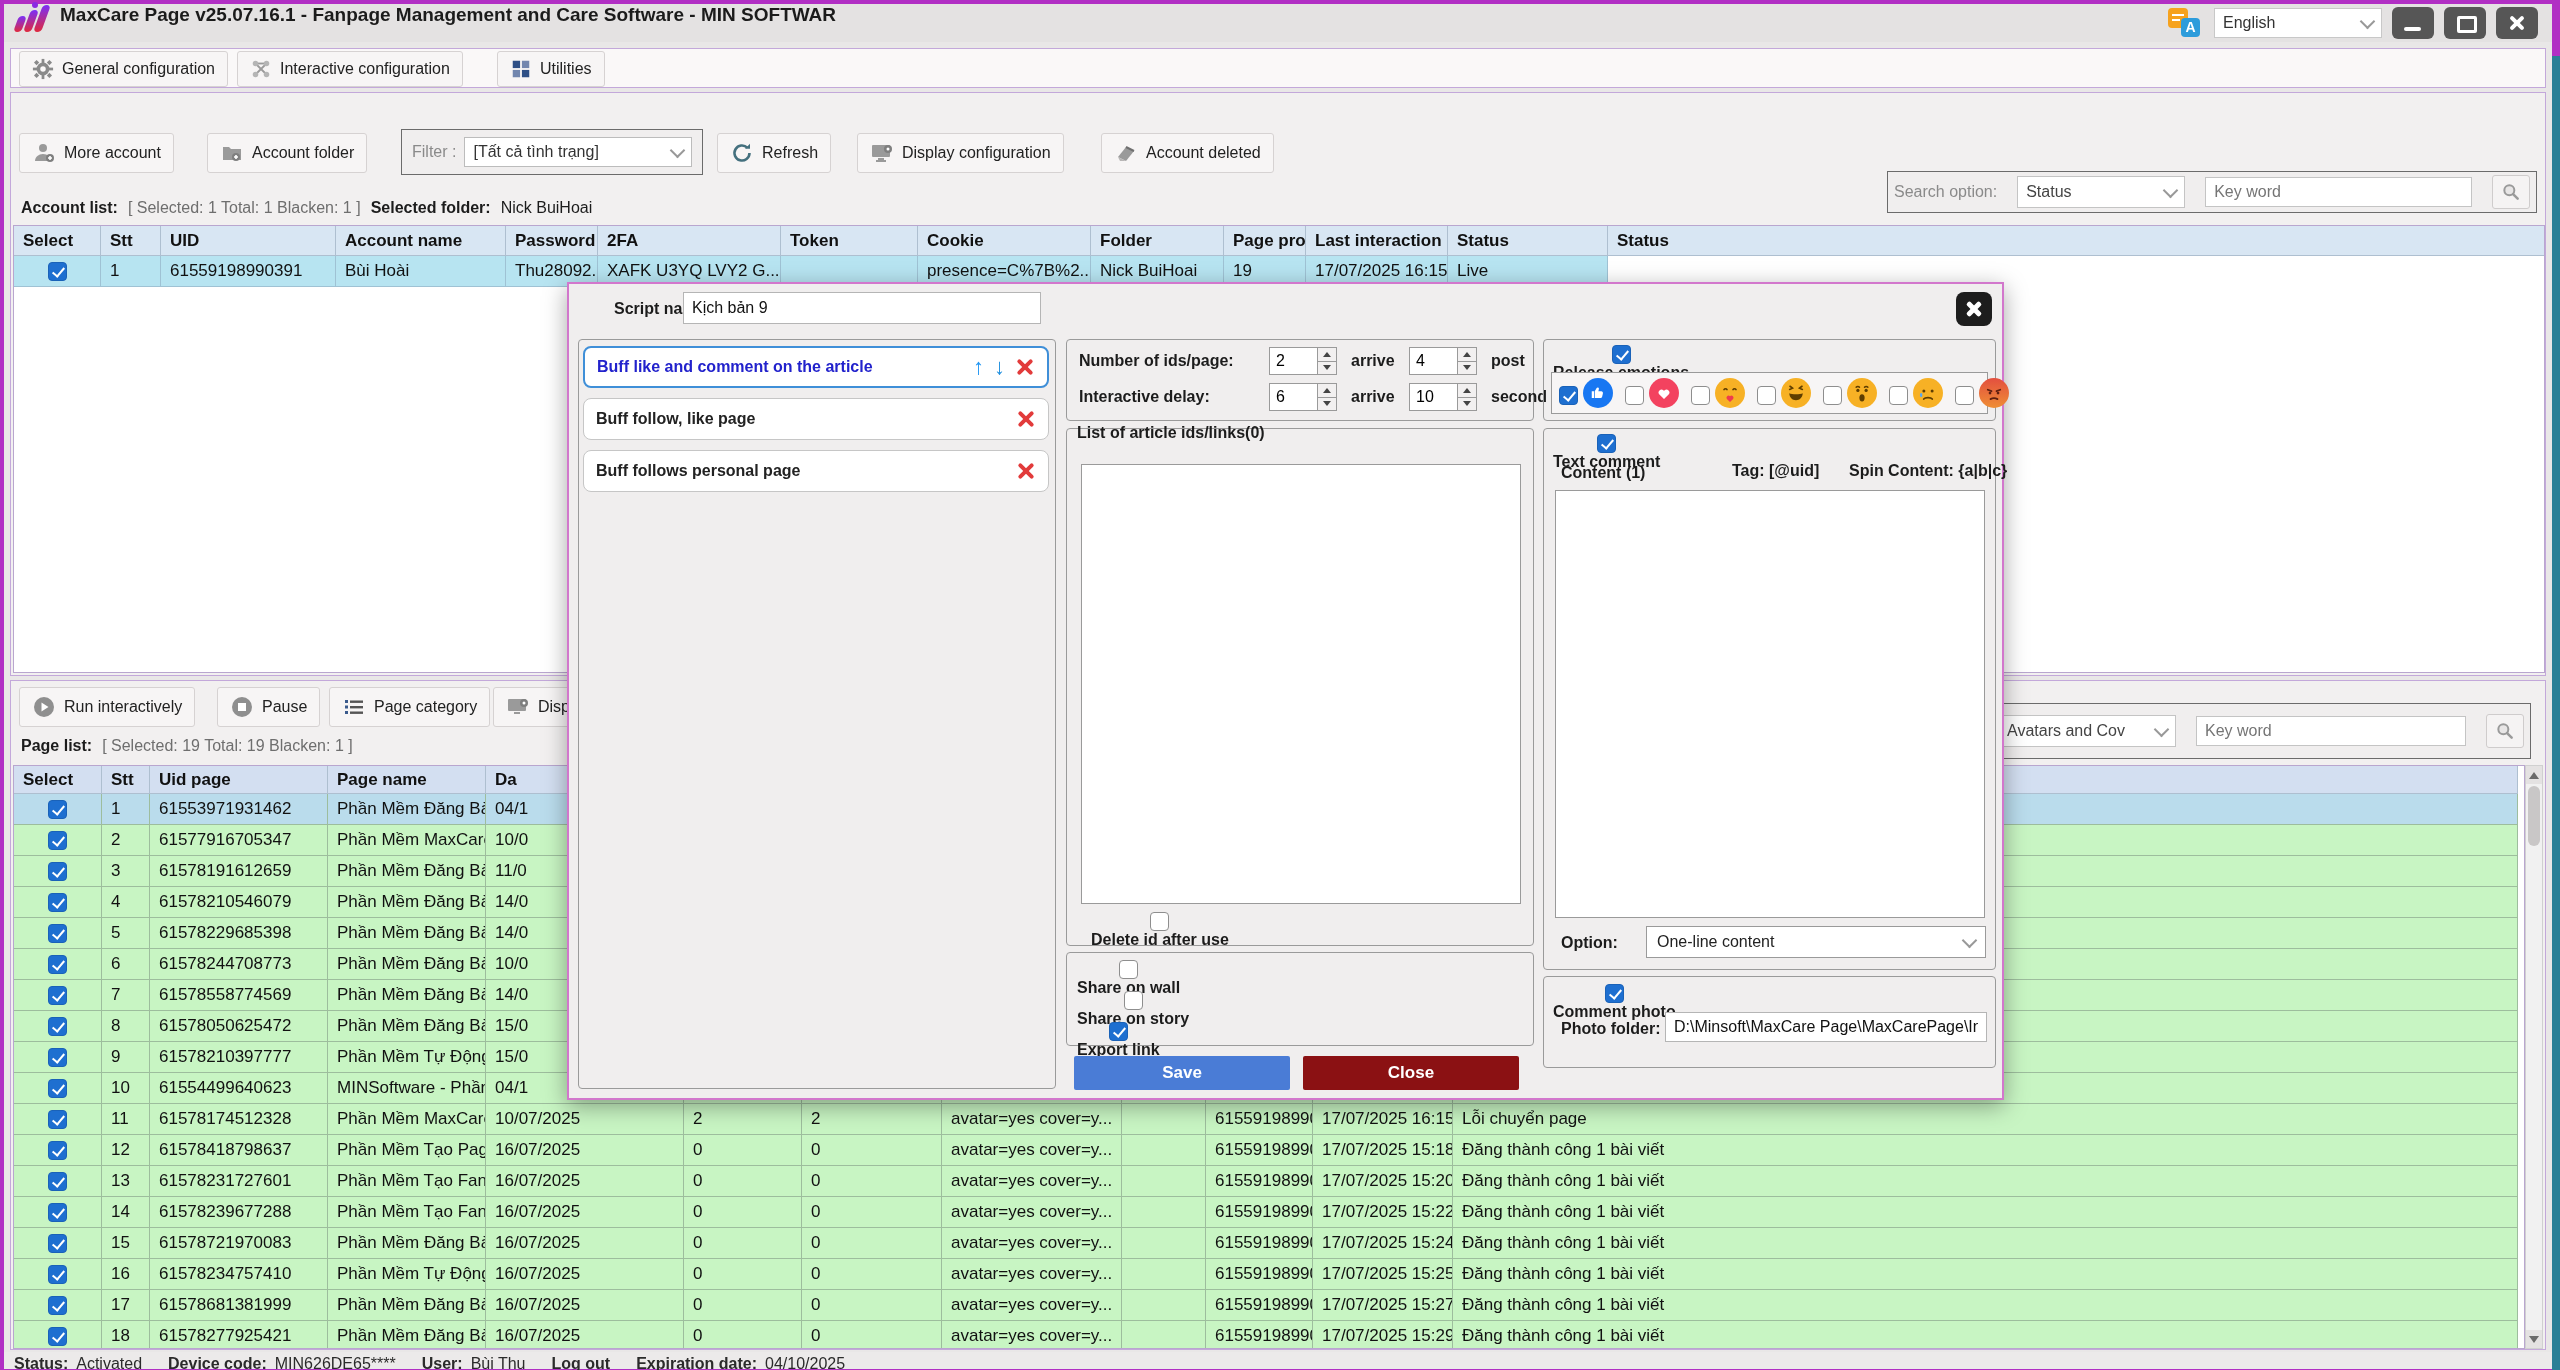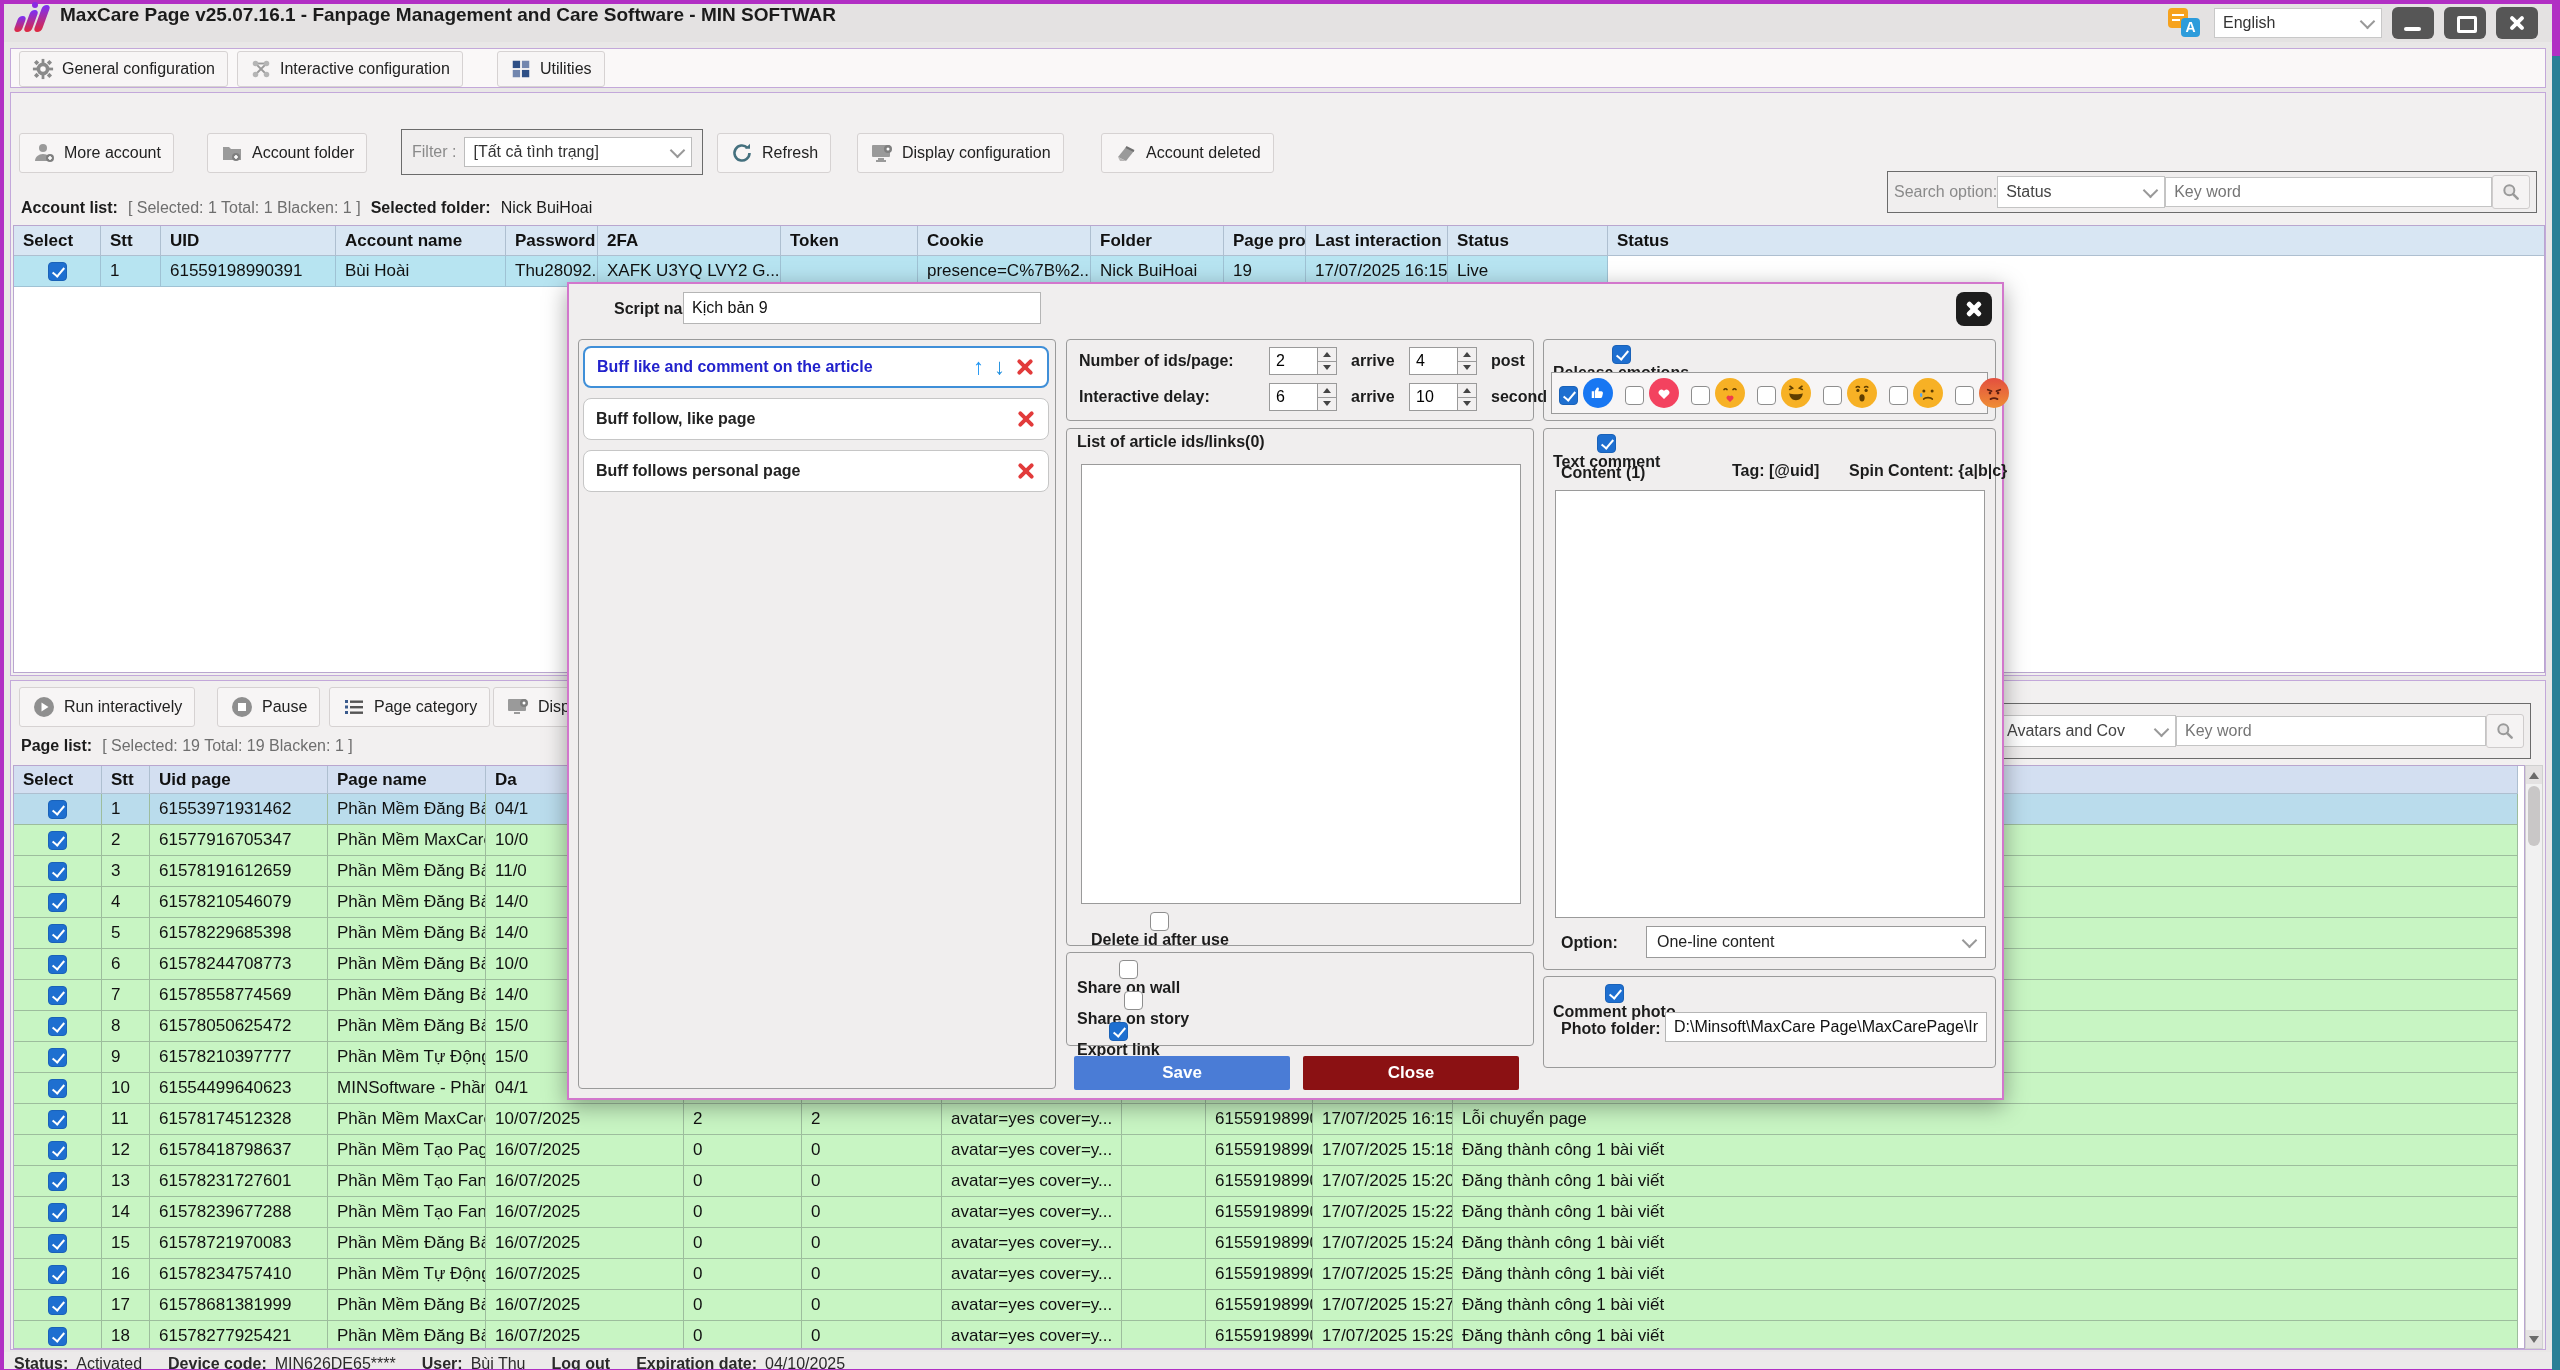--- a/index.html
+++ b/index.html
@@ -36,21 +36,21 @@
   #panelA{left:6px;top:44px;width:2536px;height:40px;background:#faf8f8;}
   #panelB{left:6px;top:88px;width:2536px;height:584px;}
   #panelC{left:6px;top:676px;width:2536px;height:670px;}
   
   .tbtn{position:absolute;height:34px;background:#f7f5f5;border:1px solid #d6d2d2;border-radius:3px;display:flex;align-items:center;gap:8px;padding:0 12px;font-size:16px;color:#222;white-space:nowrap;}
   .tbtn svg{flex:0 0 auto;}
   .tbtn2{height:38px;}
   
   #filter-group{position:absolute;display:flex;align-items:center;gap:8px;border:1px solid #6b6b6b;background:#f0eeee;padding:0 10px;}
   #filter-select{width:210px;height:28px;background:#fff;border:1px solid #bcbcbc;display:flex;align-items:center;justify-content:space-between;padding:0 8px;font-size:16px;color:#333;}
-  .search-group{position:absolute;display:flex;align-items:center;gap:0;border:1px solid #6b6b6b;background:#f0eeee;padding:20px 6px;box-sizing:border-box;}
+  .search-group{position:absolute;display:flex;align-items:center;gap:20px;border:1px solid #6b6b6b;background:#f0eeee;padding:20px 6px;box-sizing:border-box;}
   .sel-box{height:30px;background:#fff;border:1px solid #c4c4c4;display:flex;align-items:center;justify-content:space-between;padding:0 8px;font-size:16px;color:#444;}
   .kw-input{height:30px;border:1px solid #c4c4c4;background:#fff;font-size:16px;color:#444;padding:0 8px;font-family:inherit;box-sizing:border-box;}
   .sicon-btn{width:36px;height:32px;background:#f5f3f3;border:1px solid #cfcccc;border-radius:3px;display:flex;align-items:center;justify-content:center;}
   
   .info-line{position:absolute;font-size:16px;color:#1c1c1c;display:flex;gap:10px;align-items:baseline;white-space:nowrap;}
   .info-line .b{font-weight:bold;}
   .info-line .g{color:#6e6e6e;}
   
   .tablebox{position:absolute;background:#fff;border:1px solid #b9a6cf;box-sizing:border-box;overflow:hidden;}
   .trow{position:absolute;left:0;display:flex;}
@@ -732,21 +732,21 @@
               <span class="tri-s-up"></span>
             </div>
             <div>
               <span class="tri-s-dn"></span>
             </div>
           </div>
     </div>
     <div class="mtext" style="left:922px;top:104px;font-weight:bold;">second</div>
 
     <div class="gbox" style="left:497px;top:144px;width:468px;height:518px;"></div>
-    <div class="mlabel" style="left:508px;top:149px;">List of article ids/links(0)</div>
+    <div class="mlabel" style="left:508px;top:140px;">List of article ids/links(0)</div>
     <div class="whitebox" style="left:512px;top:180px;width:440px;height:440px;"></div>
     <div class="cbrow" style="left:522px;top:628px;">
       <span class="cb"></span>
       <span class="lbl" style="font-weight:normal;font-weight:bold;">Delete id after use</span>
     </div>
 
     <div class="gbox" style="left:497px;top:668px;width:468px;height:94px;"></div>
     <div id="share-host">
           <div class="cbrow" style="left:508px;top:676px;">
             <span class="cb"></span>

